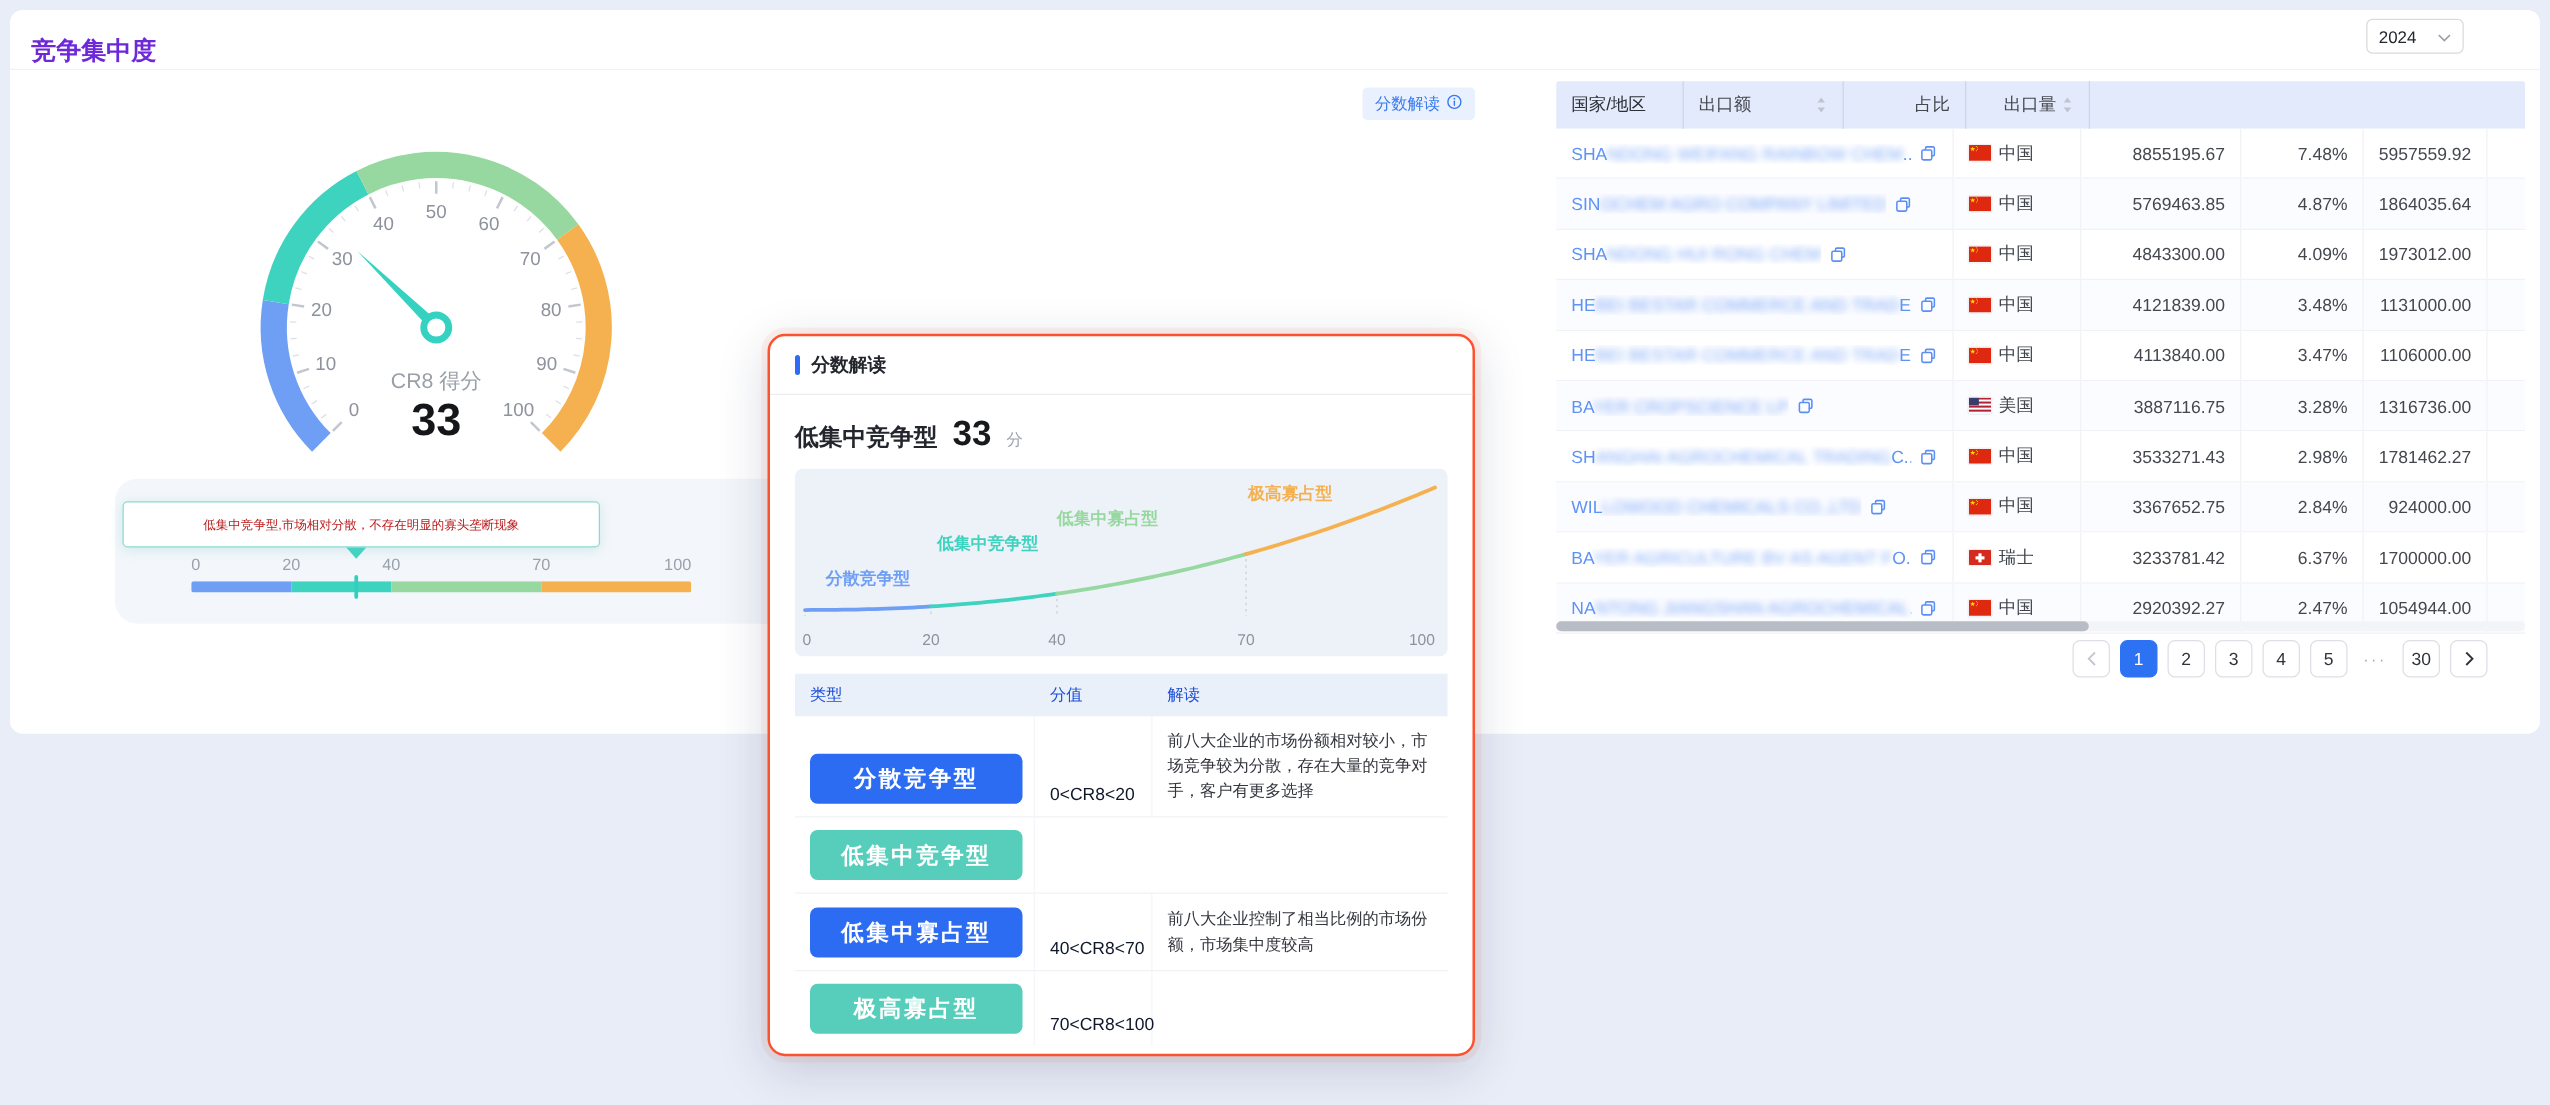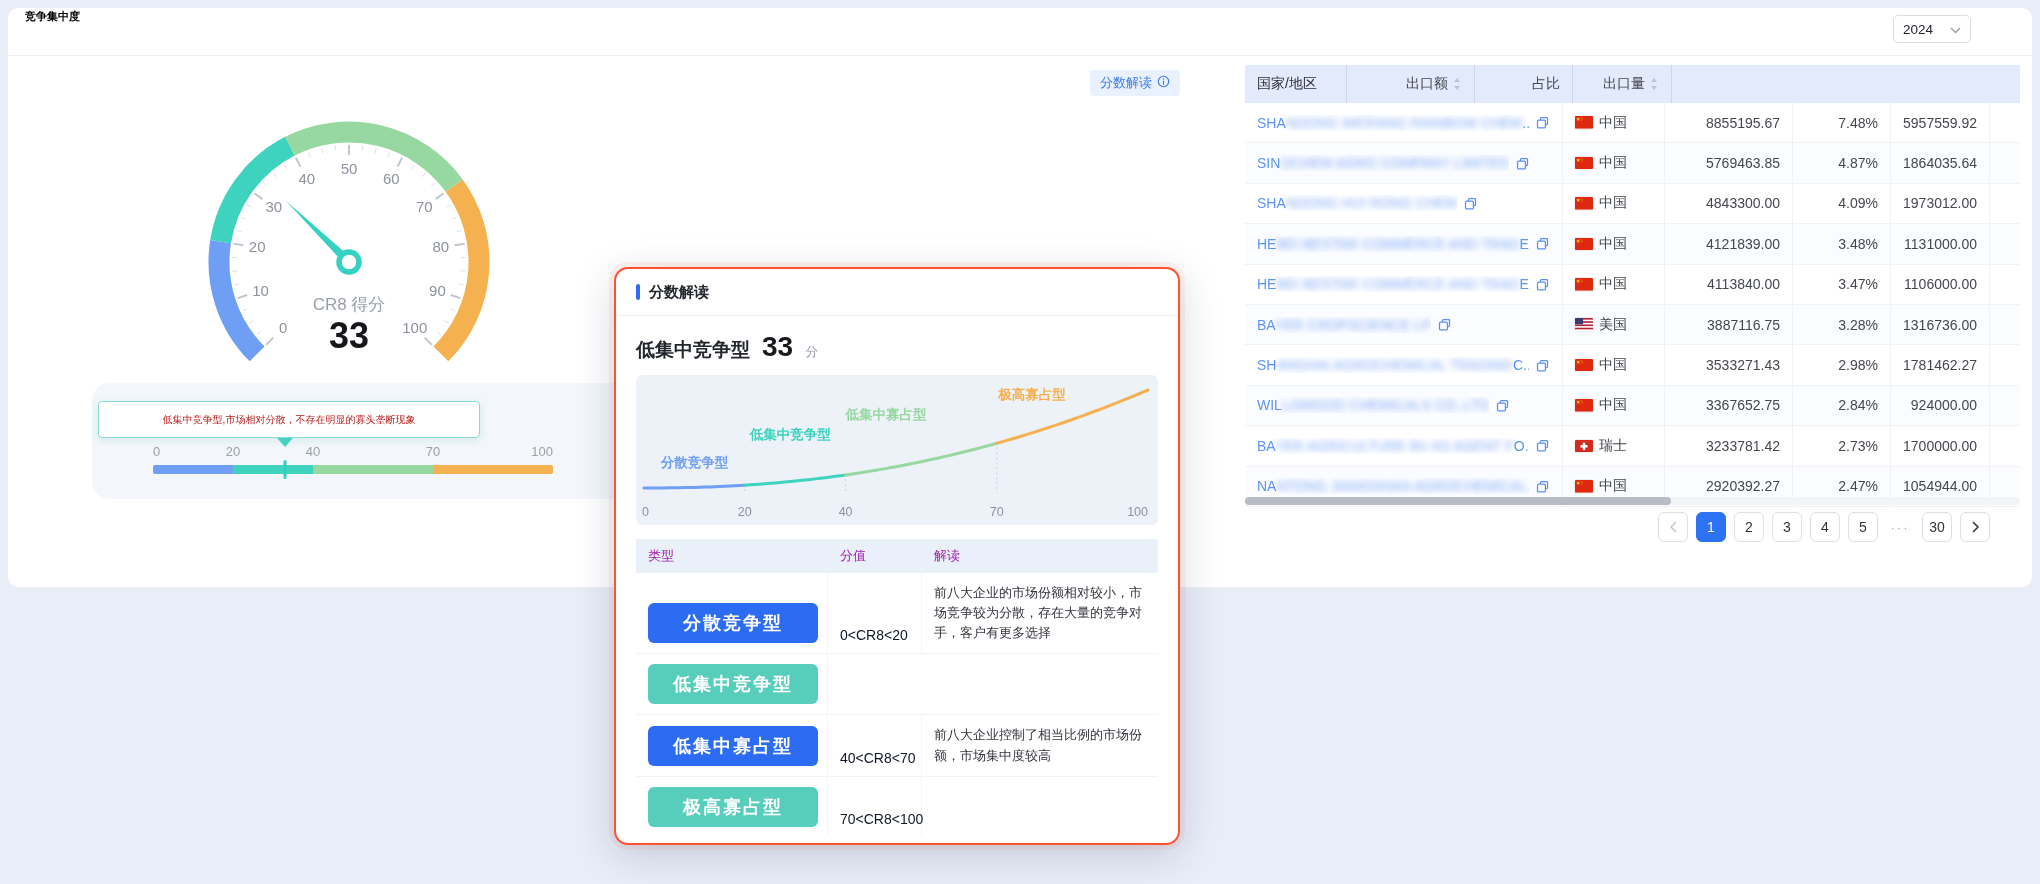--- a/index.html
+++ b/index.html
@@ -1,20 +1,20 @@
 <!DOCTYPE html>
 <html><head>
 <meta charset="utf-8">
 <style>
   html,body{margin:0;padding:0;background:#e9edf7}
   .screen{position:relative;width:2040px;height:884px;overflow:hidden;background:#e9edf7;
     font-family:"Liberation Sans","DejaVu Sans",sans-serif;color:#23262d}
   .card{position:absolute;left:8px;top:8px;width:2024px;height:579px;background:#fff;border-radius:10px}
   .card-head{position:absolute;left:8px;top:8px;width:2024px;height:47px;border-bottom:1px solid #f0f1f4}
-  .page-title{position:absolute;left:25px;top:9px;font-size:11px;font-weight:700;color:#000000}
+  .page-title{position:absolute;left:25px;top:27px;font-size:20px;font-weight:700;color:#6d28d9}
   .yearsel{position:absolute;left:1893px;top:15px;width:78px;height:28px;border:1px solid #d8dbe0;border-radius:5px;
     background:#fff;display:flex;align-items:center;justify-content:space-between;padding:0 9px;box-sizing:border-box;
     font-size:13.5px;color:#23262d;cursor:pointer}
   .pill{position:absolute;left:1090px;top:70px;height:26px;padding:0 10px;background:#e9f1fe;border-radius:4px;
     color:#3a7af0;font-size:13px;display:flex;align-items:center;gap:5px;cursor:pointer}
   .gauge-wrap{position:absolute;left:182px;top:96px;width:340px;height:335px}
   .range-bg{position:absolute;left:92px;top:383px;width:548px;height:116px;background:#f3f7fb;border-radius:18px}
   .tooltip{position:absolute;left:98px;top:401px;width:382px;height:37px;background:#fff;border:1px solid #8adcd2;
     border-radius:4px;box-shadow:0 2px 10px rgba(31,150,139,.15);display:flex;align-items:center;justify-content:center;
     font-size:10px;color:#b91c1c;box-sizing:border-box}
@@ -60,21 +60,21 @@
   .mhead{height:46px;display:flex;align-items:center;gap:9px;padding:0 20px;border-bottom:1px solid #eceef2}
   .maccent{width:4px;height:16px;background:#2e6bf6;border-radius:2px}
   .mtitle{font-size:15px;font-weight:700;color:#23262d}
   .mbody{padding:15px 20px 0}
   .result{display:flex;align-items:baseline;gap:12px}
   .rtype{font-size:19px;font-weight:700;color:#23262d}
   .rscore{font-size:28px;font-weight:700;color:#17191d}
   .runit{font-size:13px;color:#9aa0aa}
   .chartbox{margin-top:12px;height:150px;background:#edf2f8;border-radius:6px;overflow:hidden}
   .mtable{margin-top:14px}
-  .mthead{display:flex;background:#e9f0fa;height:34px;align-items:center;color:#a21caf;font-size:13px}
+  .mthead{display:flex;background:#e9f0fa;height:34px;align-items:center;color:#1d4ed8;font-size:13px}
   .mthead .mcell{padding-left:12px;box-sizing:border-box}
   .t1{width:192px;flex:none}.t2{width:94px;flex:none}.t3{flex:1}
   .mrow{display:flex;border-bottom:1px solid #f1f2f6;align-items:center}
   .mrow:last-child{border-bottom:none}
   .mrow .mcell{padding:10px 0 10px 12px;box-sizing:border-box;align-self:stretch;display:flex;align-items:flex-end}
   .mrow .t1,.mrow .t2{border-right:1px solid #f4f5f8}
   .tag{width:170px;height:40px;border-radius:6px;color:#fff;font-size:18px;font-weight:700;display:flex;
     align-items:center;justify-content:center;letter-spacing:2px}
   .range{font-size:14px;color:#0f172a}
   .desc{font-size:13px;color:#33363d;line-height:1.55;padding-right:10px}
@@ -191,21 +191,21 @@
         <div style="width: 30%; background: rgb(245, 177, 79);"></div>
       </div>
       <div class="smarker" style="left: 33%; transform: translateX(-50%); background: rgb(47, 208, 191);"></div>
     </div>
 
   <div class="ctable">
     <div class="chead" id="chead">
         <div class="cell c-country">
           <span>国家/地区</span>
         </div>
-        <div class="cell c-amt" style="justify-content: flex-end;">
+        <div class="cell c-amt" style="justify-content: space-between;">
           <span>出口额</span>
           <span style="margin-left: 4px; display: flex;">
             <svg width="10" height="16" viewBox="0 0 10 16">
               <path d="M5 2 8 6H2Z" fill="#bfc4ce"></path>
               <path d="M5 14 2 10h6Z" fill="#bfc4ce"></path>
             </svg>
           </span>
         </div>
         <div class="cell c-share" style="justify-content: flex-end;">
           <span>占比</span>
@@ -494,21 +494,21 @@
             <span class="flag">
               <svg viewBox="0 0 20 14">
                 <rect width="20" height="14" fill="#D52B1E"></rect>
                 <rect x="8.6" y="3" width="2.8" height="8" fill="#fff"></rect>
                 <rect x="6" y="5.6" width="8" height="2.8" fill="#fff"></rect>
               </svg>
             </span>
             <span class="country-name">瑞士</span>
           </div>
           <div class="cell c-amt">3233781.42</div>
-          <div class="cell c-share">2.73%</div>
+          <div class="cell c-share">6.37%</div>
           <div class="cell c-qty">1700000.00</div>
           <div class="cell c-sp"></div>
         </div>
         <div class="crow">
           <div class="cell c-name">
             <span class="name-link">
               <span class="name-text"><span>NA</span><span class="blur">NTONG JIANGSHAN AGROCHEMICAL</span><span>...</span></span>
               <span style="display: flex;">
                 <svg viewBox="0 0 18 18" width="15" height="15" fill="none" stroke="#5b8ff5" stroke-width="1.5">
                   <rect x="3" y="6" width="9.5" height="9.5" rx="1.5"></rect>

